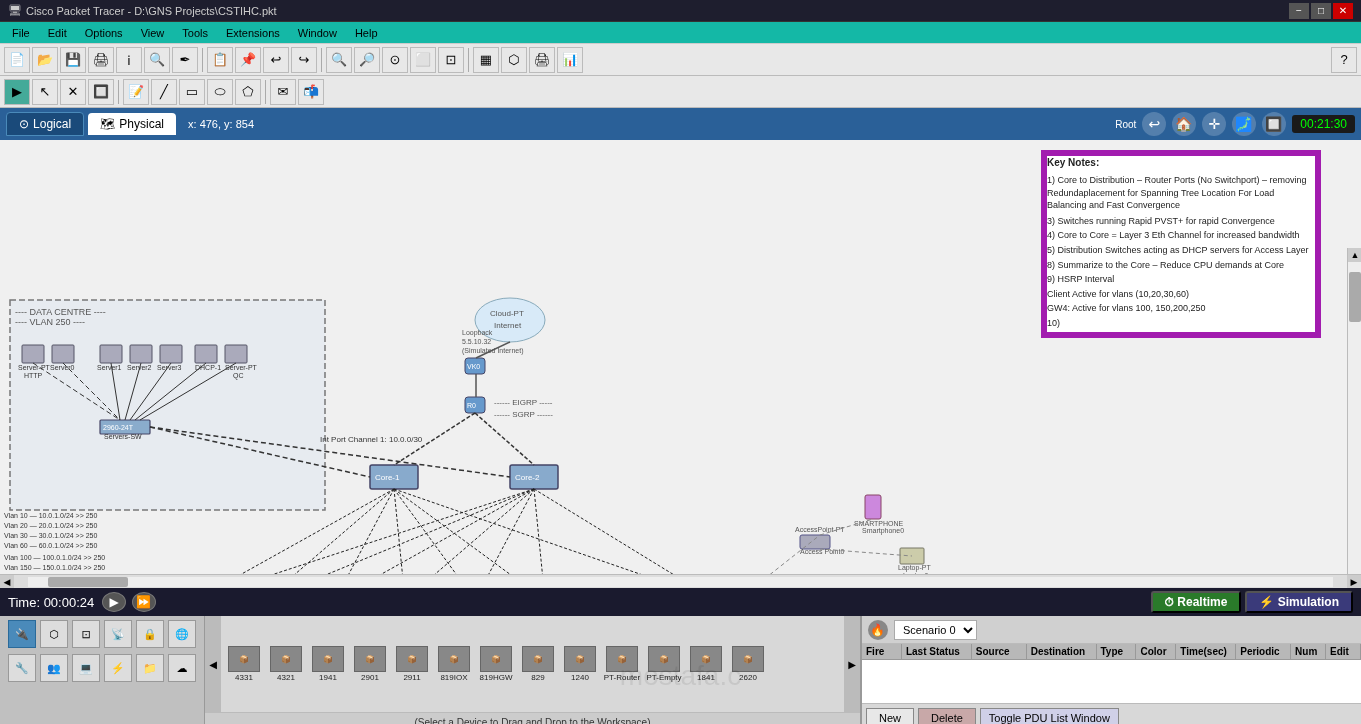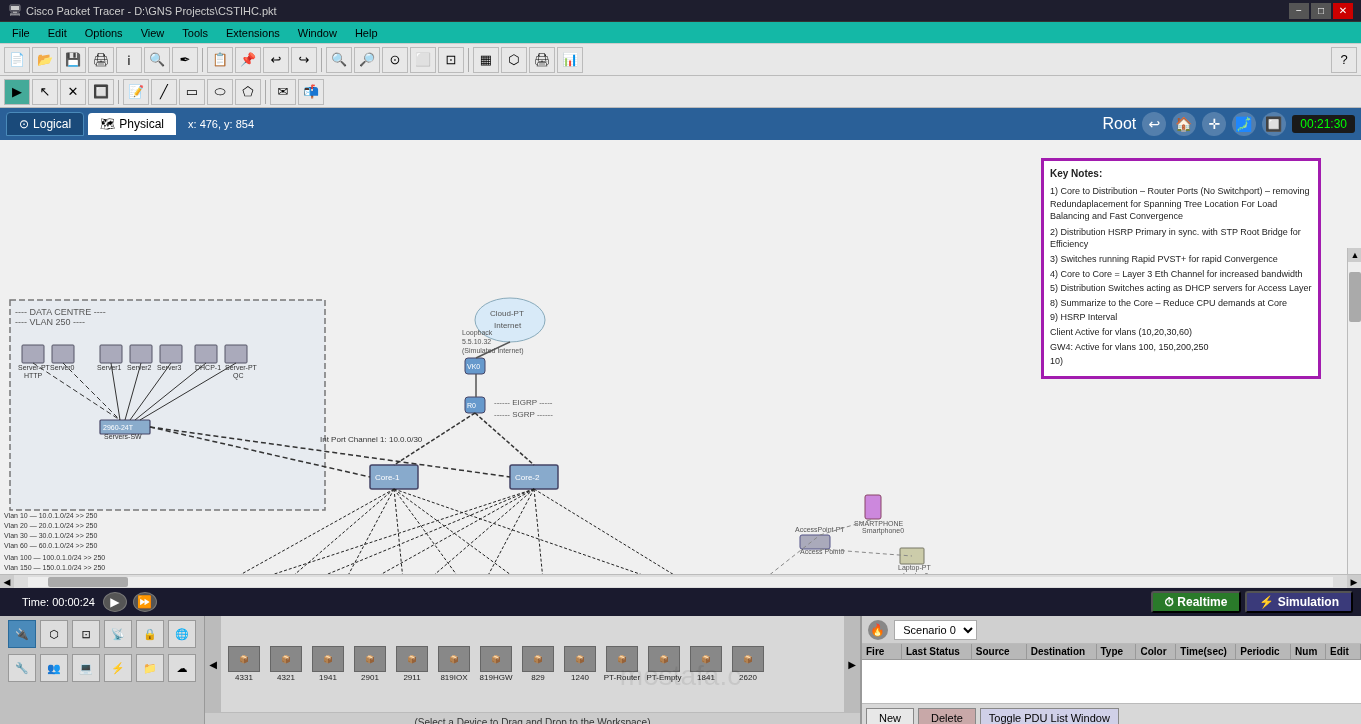--- a/index.html
+++ b/index.html
@@ -96,21 +96,21 @@
       font-size: 11px;
       margin-left: 8px;
     }
     .view-tabs-right {
       margin-left: auto;
       display: flex;
       align-items: center;
       gap: 6px;
       color: #fff;
     }
-    .root-label { font-size: 16px; }
+    .root-label { font-size: 10px; }
     .nav-icon {
       width: 24px; height: 24px;
       background: rgba(255,255,255,0.2);
       border-radius: 50%;
       display: flex; align-items: center; justify-content: center;
       font-size: 14px; color: #fff; cursor: pointer;
     }
     .time-display {
       background: #1a1a1a;
       color: #0f0;
@@ -124,26 +124,25 @@
       position: relative;
       width: 1361px;
       height: 434px;
       background: #f5f5f5;
       overflow: hidden;
     }
 
     
     #key-notes {
       position: absolute;
-      top: 18px;
+      top: 10px;
       right: 40px;
       width: 280px;
       background: #fff;
-      border: 3px solid #a21caf;
-      padding: 6px;
+      border: 6px solid #a21caf;
       font-size: 9px;
       color: #222;
       line-height: 1.4;
     }
     #key-notes .notes-title {
       font-weight: bold;
       margin-bottom: 4px;
       font-size: 10px;
     }
     #key-notes p { margin-bottom: 2px; }
@@ -320,21 +319,20 @@
       border-radius: 50%;
       display: flex; align-items: center; justify-content: center;
       font-size: 12px;
       color: #fff;
     }
     .scenario-select {
       padding: 2px 4px;
       font-size: 11px;
       background: #fff;
       border: 1px solid #aaa;
-      text-align: center;
     }
     #event-table-header {
       display: flex;
       background: #b8b8b8;
       border-bottom: 1px solid #999;
       font-size: 10px;
       font-weight: bold;
     }
     .event-col {
       padding: 2px 4px;
@@ -704,21 +702,20 @@
     <text x="4" y="408" font-size="7" fill="#333">Vlan 60 — 60.0.1.0/24 &gt;&gt; 250</text>
     <text x="4" y="420" font-size="7" fill="#333">Vlan 100 — 100.0.1.0/24 &gt;&gt; 250</text>
     <text x="4" y="430" font-size="7" fill="#333">Vlan 150 — 150.0.1.0/24 &gt;&gt; 250</text>
     <text x="4" y="440" font-size="7" fill="#333">Vlan 200 — 200.0.1.0/24 &gt;&gt; 250</text>
     <text x="4" y="450" font-size="7" fill="#333">Vlan 250 — 250.0.1.0/24 &gt;&gt; 250</text>
   </svg>
 
   <div id="key-notes">
     <div class="notes-title">Key Notes:</div>
     <p style="margin-bottom:3px;">1) Core to Distribution – Router Ports (No Switchport) – removing Redundaplacement for Spanning Tree Location For Load Balancing and Fast Convergence</p>
-    <p>2) Distribution HSRP Primary in sync. with STP Root Bridge for Efficiency</p>
     <p>3) Switches running Rapid PVST+ for rapid Convergence</p>
     <p>4) Core to Core = Layer 3 Eth Channel for increased bandwidth</p>
     <p>5) Distribution Switches acting as DHCP servers for Access Layer</p>
     <p>8) Summarize to the Core – Reduce CPU demands at Core</p>
     <p>9) HSRP Interval</p>
     <p>Client Active for vlans (10,20,30,60)</p>
     <p>GW4: Active for vlans 100, 150,200,250</p>
     <p>10)</p>
   </div>
 
@@ -735,21 +732,21 @@
   <div id="scroll-arrow">◀</div>
   <div id="h-scrollbar-track">
     <div id="h-scrollbar-thumb"></div>
   </div>
   <div id="scroll-arrow">▶</div>
 </div>
 
 <div id="bottom-panel">
 
   <div id="sim-bar">
-    <span style="color:#fff; font-size:11px;margin-left:14px;">Time: 00:00:24</span>
+    <span style="color:#fff; font-size:13px;">Time: 00:00:24</span>
     <div style="display:flex; gap:6px; margin-left:8px;">
       <button class="sim-btn">▶</button>
       <button class="sim-btn">⏩</button>
     </div>
     <div style="margin-left:auto; display:flex; gap:4px;">
       <button class="mode-btn realtime">
         <span>⏱</span>
         <span>Realtime</span>
       </button>
       <button class="mode-btn simulation">

